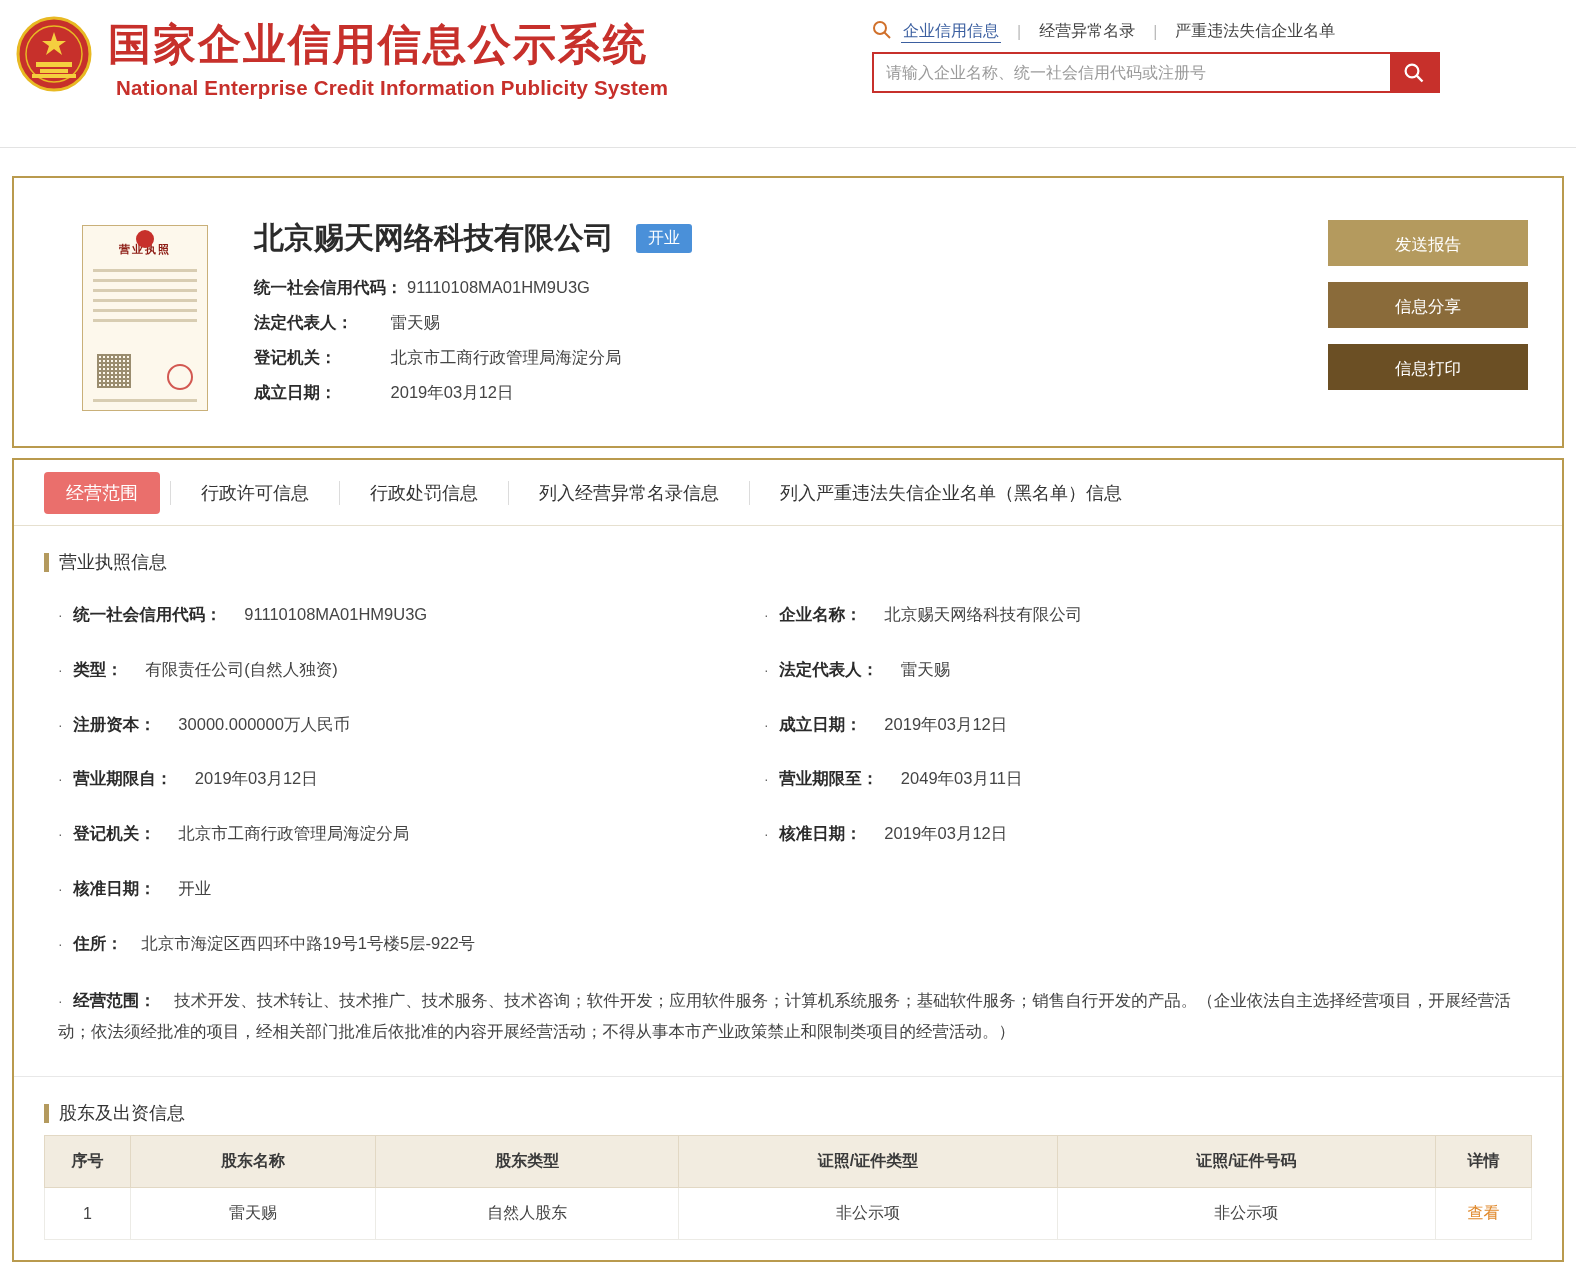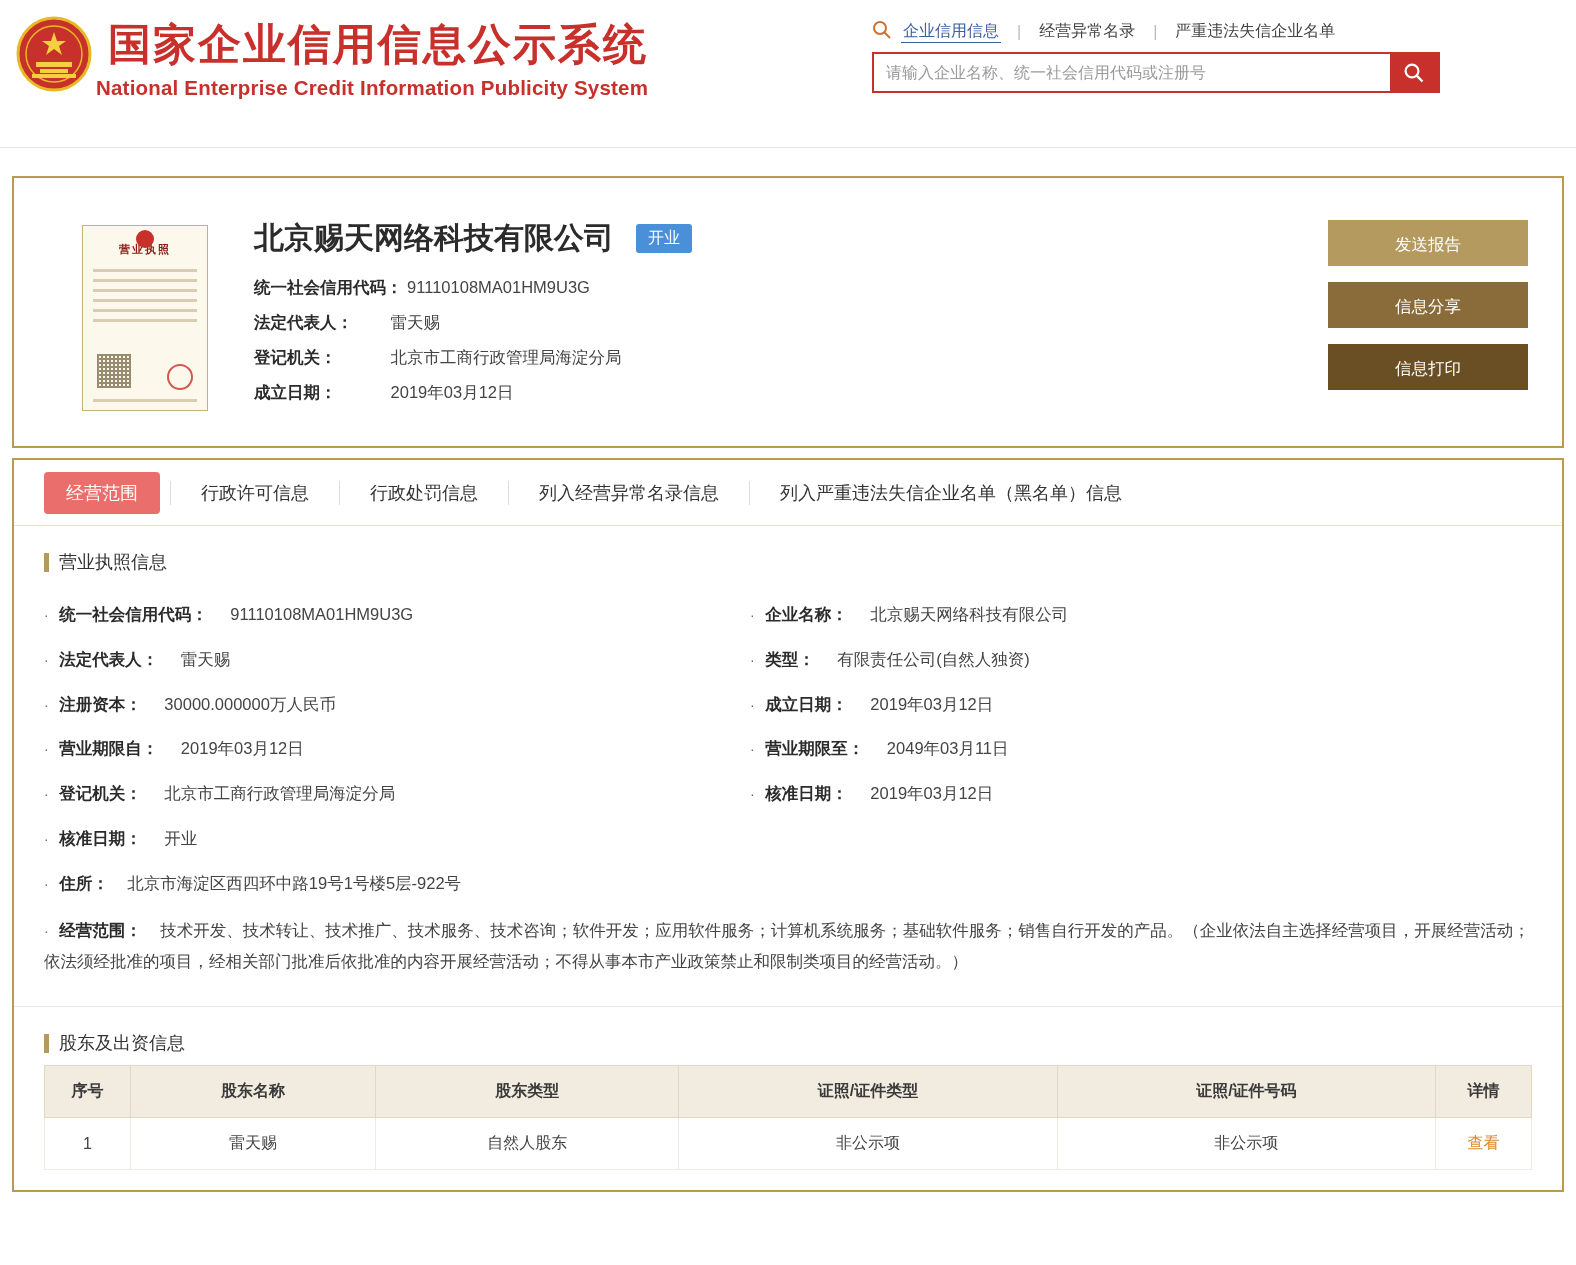--- a/index.html
+++ b/index.html
@@ -30,21 +30,21 @@
     left: 108px; top: 16px;
     font-size: 43px;
     font-weight: bold;
     letter-spacing: 2px;
     color: #c7302b;
     font-family: "DejaVu Sans", sans-serif;
     text-align: right;
   }
   .site-title-en {
     position: absolute;
-    left: 96px; top: 76px;
+    left: 116px; top: 76px;
     font-size: 20.5px;
     font-weight: bold;
     color: #c7302b;
     font-family: "Liberation Sans", sans-serif;
     letter-spacing: 0.2px;
   }
   .nav-links {
     position: absolute;
     left: 872px; top: 20px;
     display: flex;
@@ -263,24 +263,24 @@
     font-size: 18px;
     color: #333;
     padding: 24px 0 10px 30px;
   }
   .section-title .bar {
     width: 5px; height: 19px;
     background: #b49a5e;
     margin-right: 10px;
   }
   .detail-grid {
-    padding: 8px 30px 6px 30px;
+    padding: 8px 30px 6px 44px;
     display: grid;
     grid-template-columns: 706px 1fr;
-    row-gap: 0;
+    row-gap: 10px;
   }
   .dt-item {
     font-size: 16.5px;
     color: #333;
     padding: 10px 0;
     line-height: 1.5;
   }
   .dt-item .dot {
     color: #666;
     margin-right: 6px;
@@ -451,27 +451,27 @@
         <span class="v">91110108MA01HM9U3G</span>
       </div>
       <div class="dt-item">
         <span class="dot">·</span>
         <span class="k">企业名称：</span>
         <span class="v">北京赐天网络科技有限公司</span>
       </div>
 
       <div class="dt-item">
         <span class="dot">·</span>
+        <span class="k">类型：</span>
+        <span class="v">有限责任公司(自然人独资)</span>
+      </div>
+      <div class="dt-item">
+        <span class="dot">·</span>
         <span class="k">法定代表人：</span>
         <span class="v">雷天赐</span>
-      </div>
-      <div class="dt-item">
-        <span class="dot">·</span>
-        <span class="k">类型：</span>
-        <span class="v">有限责任公司(自然人独资)</span>
       </div>
 
       <div class="dt-item">
         <span class="dot">·</span>
         <span class="k">注册资本：</span>
         <span class="v">30000.000000万人民币</span>
       </div>
       <div class="dt-item">
         <span class="dot">·</span>
         <span class="k">成立日期：</span>

